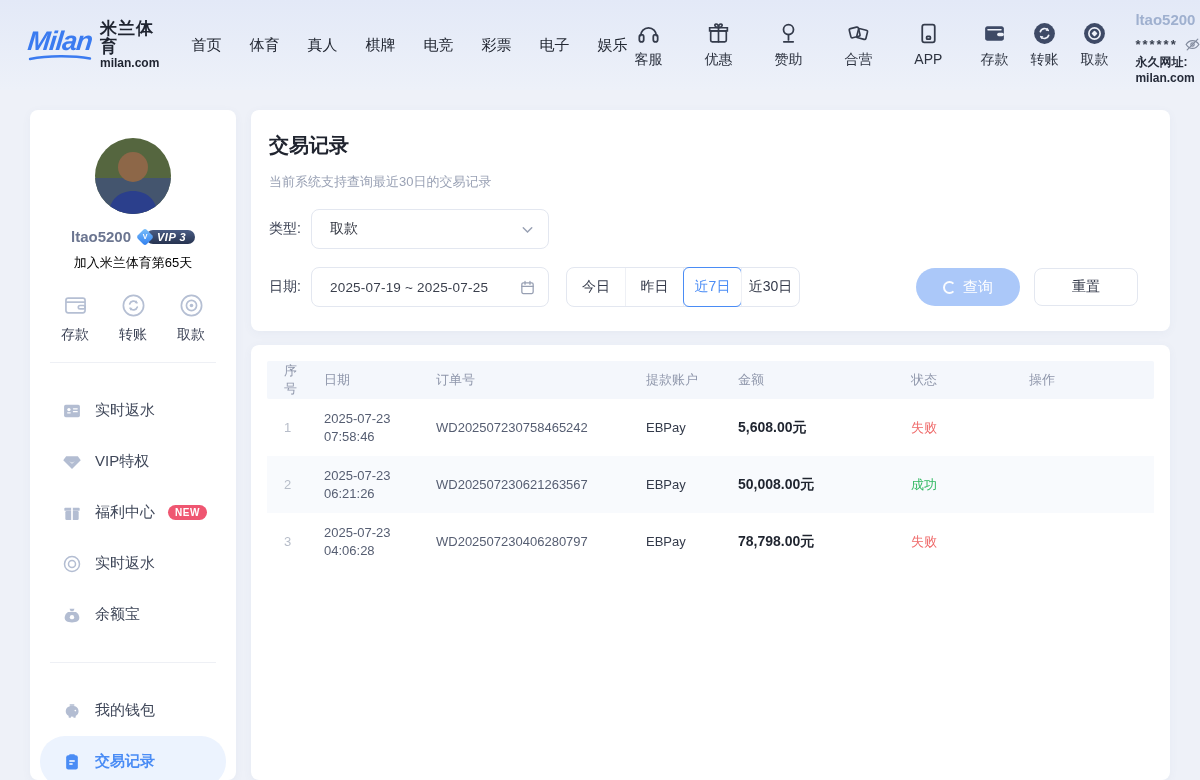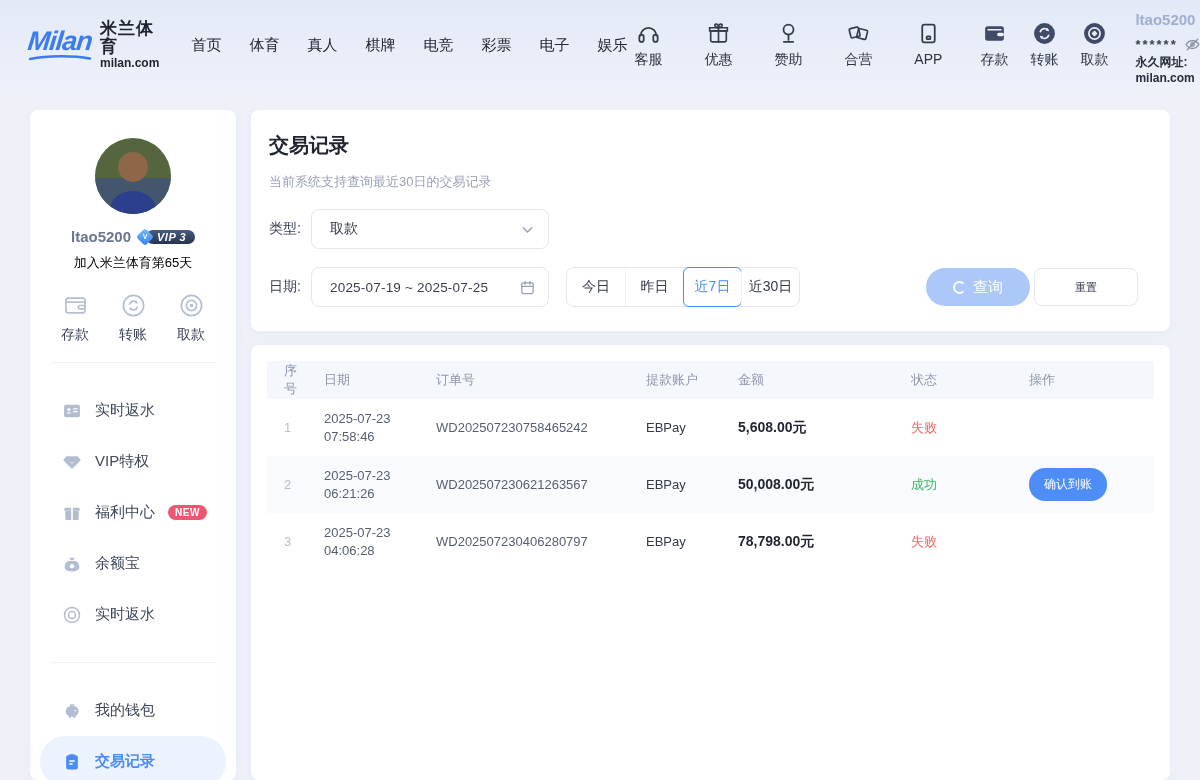--- a/index.html
+++ b/index.html
@@ -76,21 +76,21 @@
   .select-value, .date-value { font-size:14px; color:#30343f; flex:1; }
   .date-value { font-size:13.5px; color:#3a3f4c; letter-spacing:.2px; }
   .chev, .cal { width:17px; height:17px; color:#98a0b3; }
   .seg-group { display:flex; margin-left:17px; border:1px solid #e3e7f0; border-radius:8px; overflow:visible; background:#fff; }
   .seg { width:58px; height:38px; display:flex; align-items:center; justify-content:center; font-size:14px; color:#343a4a; cursor:pointer; position:relative; border-left:1px solid #eef0f5; }
   .seg:first-child { border-left:none; }
   .seg.active { color:#4a8cf5; }
   .seg.active::after { content:""; position:absolute; inset:-1px; border:1px solid #4a8cf5; border-radius:6px; }
   .btn-query { margin-left:auto; width:104px; height:38px; border:none; border-radius:19px; background:#abc8f9; color:#fff; font-size:15px; display:flex; align-items:center; justify-content:center; gap:7px; cursor:pointer; font-family:inherit; }
   .spinner { width:13px; height:13px; border-radius:50%; border:2px solid rgba(255,255,255,.95); border-right-color:transparent; }
-  .btn-reset { margin-left:4px; width:104px; height:38px; border:1px solid #e3e7f0; border-radius:8px; background:#fff; color:#343a4a; font-size:11px; cursor:pointer; font-family:inherit; }
+  .btn-reset { margin-left:14px; width:104px; height:38px; border:1px solid #e3e7f0; border-radius:8px; background:#fff; color:#343a4a; font-size:14px; cursor:pointer; font-family:inherit; }
   
   .table-card { margin-top:14px; flex:1; padding:16px 16px 0; overflow:hidden; }
   .tgrid { display:grid; grid-template-columns:42px 112px 210px 92px 173px 118px 1fr; align-items:center; }
   .tgrid > div { padding-left:15px; }
   .tgrid > div:first-child { padding-left:17px; }
   .thead { background:#f4f7fc; height:38px; border-radius:2px; }
   .th { font-size:13px; color:#8f97ab; }
   .trow { height:57px; }
   .trow.alt { background:#f8fafd; }
   .td { font-size:13px; color:#565e72; }
@@ -320,33 +320,33 @@
       <li>
         <svg viewBox="0 0 24 24">
             <rect x="4" y="9.5" width="16" height="11" rx="1.5" fill="currentColor"></rect>
             <rect x="2.8" y="5.8" width="18.4" height="3.6" rx="1" fill="currentColor"></rect>
             <rect x="11" y="5" width="2" height="15.5" fill="#fff"></rect>
           </svg>
         <span class="menu-label">福利中心</span>
         <span class="new-badge">NEW</span>
       </li>
       <li>
+        <svg viewBox="0 0 24 24" fill="none" stroke="currentColor" stroke-width="1.8">
+            <circle cx="12" cy="12" r="9"></circle>
+            <circle cx="12" cy="12" r="4.2"></circle>
+          </svg>
+        <span class="menu-label">实时返水</span>
+      </li>
+      <li>
         <svg viewBox="0 0 24 24">
             <path d="M9 4.5h6l-1.4 3h-3.2z" fill="currentColor"></path>
             <path d="M7.2 8.5h9.6c2.6 1.8 4 4.3 4 6.9 0 3.4-3.1 5.6-8.8 5.6s-8.8-2.2-8.8-5.6c0-2.6 1.4-5.1 4-6.9z" fill="currentColor"></path>
             <circle cx="12" cy="14.6" r="2.6" fill="#fff"></circle>
           </svg>
         <span class="menu-label">余额宝</span>
-      </li>
-      <li>
-        <svg viewBox="0 0 24 24" fill="none" stroke="currentColor" stroke-width="1.8">
-            <circle cx="12" cy="12" r="9"></circle>
-            <circle cx="12" cy="12" r="4.2"></circle>
-          </svg>
-        <span class="menu-label">实时返水</span>
       </li>
     </ul>
 
     <hr class="divider">
 
     <ul class="menu">
       <li>
         <svg viewBox="0 0 24 24">
             <path d="M4.5 12.5c0-4 3.4-6.7 7.8-6.7 4.3 0 7.6 2.6 7.6 6.4 0 2.4-1.3 4.3-3.3 5.4l-.4 2.4h-2.4l-.3-1.3a12 12 0 0 1-2.6 0l-.3 1.3H8.2l-.4-2.3c-2-1-3.3-3-3.3-5.2z" fill="currentColor"></path>
             <rect x="9" y="4" width="6" height="1.8" rx="0.9" fill="currentColor"></rect>
@@ -435,23 +435,20 @@
       <div class="tgrid trow alt">
         <div class="td idx">2</div>
         <div class="td">
           <div>2025-07-23</div>
           <div class="time2">06:21:26</div>
         </div>
         <div class="td">WD202507230621263567</div>
         <div class="td account">EBPay</div>
         <div class="td amount">50,008.00元</div>
         <div class="td status-success">成功</div>
-        <div class="td">
-          <button class="btn-confirm">确认到账</button>
-        </div>
       </div>
 
       <div class="tgrid trow">
         <div class="td idx">3</div>
         <div class="td">
           <div>2025-07-23</div>
           <div class="time2">04:06:28</div>
         </div>
         <div class="td">WD202507230406280797</div>
         <div class="td account">EBPay</div>

